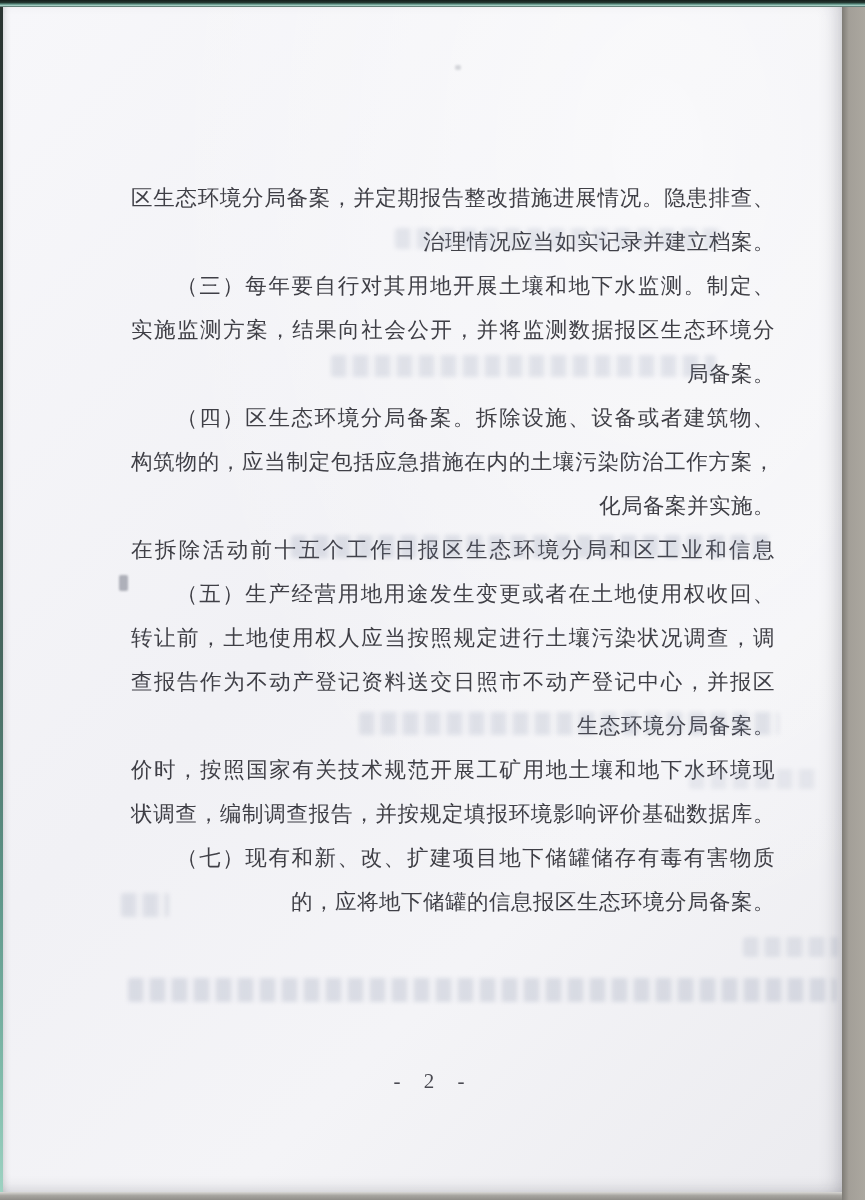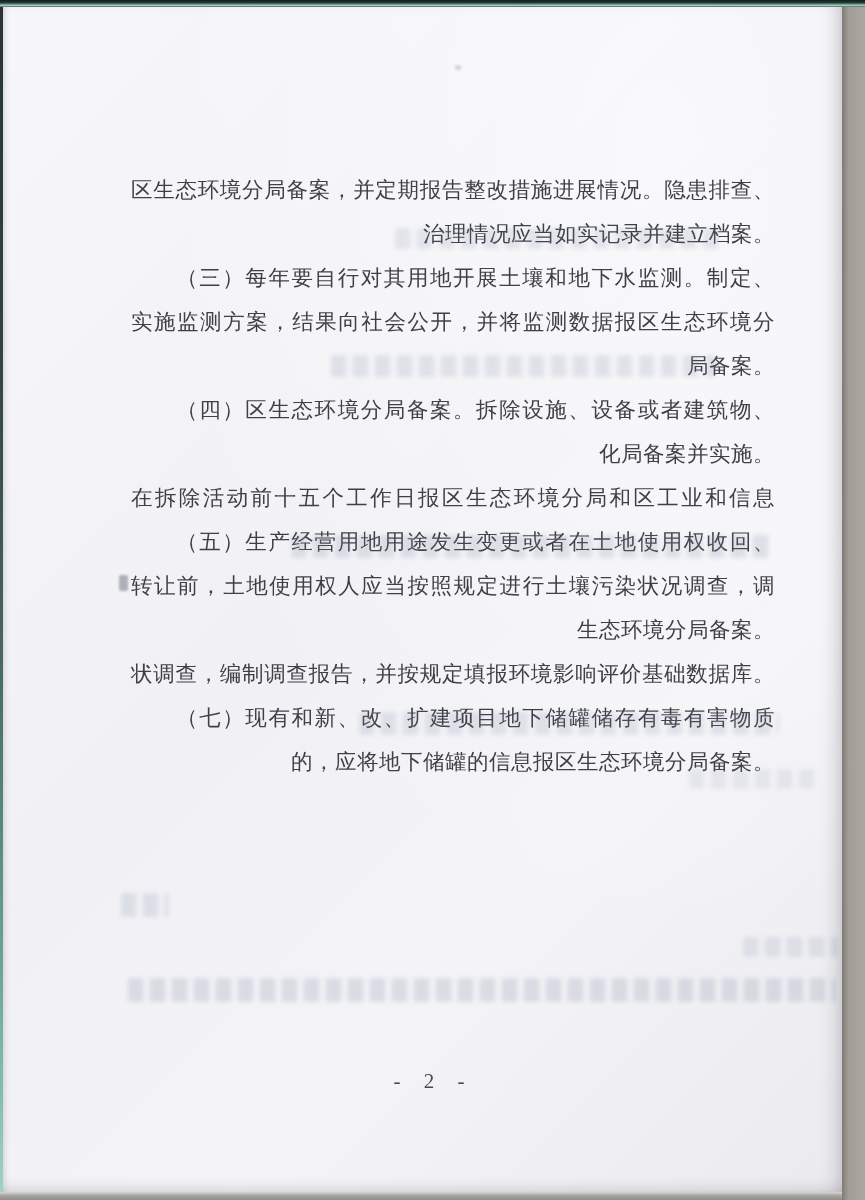--- a/index.html
+++ b/index.html
@@ -53,21 +53,21 @@
       linear-gradient(135deg, #f7f7fa 0%, #f1f1f5 45%, #f4f4f7 70%, #ebebef 100%);
     box-shadow:
       inset -16px 0 20px -14px rgba(60,60,72,0.30),
       inset 0 -12px 16px -11px rgba(60,60,72,0.20),
       inset 6px 0 10px -8px rgba(40,48,46,0.35);
   }
   
   .text-block {
     position: absolute;
     left: 128px;
-    top: 161px;
+    top: 169px;
     width: 644px;
     color: #3f3f46;
     font-size: 21.5px;
   }
   .line {
     height: 44px;
     line-height: 44px;
     white-space: nowrap;
     letter-spacing: 0.5px;
   }
@@ -117,25 +117,28 @@
 
   <div class="paper">
 
     <div class="text-block">
       <div class="line fill">区生态环境分局备案，并定期报告整改措施进展情况。隐患排查、</div>
       <div class="line last">治理情况应当如实记录并建立档案。</div>
       <div class="line fill indent">（三）每年要自行对其用地开展土壤和地下水监测。制定、</div>
       <div class="line fill">实施监测方案，结果向社会公开，并将监测数据报区生态环境分</div>
       <div class="line last">局备案。</div>
       <div class="line fill indent">（四）区生态环境分局备案。拆除设施、设备或者建筑物、</div>
+      <div class="line fill">构筑物的，应当制定包括应急措施在内的土壤污染防治工作方案，</div>
       <div class="line last">化局备案并实施。</div>
       <div class="line fill">在拆除活动前十五个工作日报区生态环境分局和区工业和信息</div>
       <div class="line fill indent">（五）生产经营用地用途发生变更或者在土地使用权收回、</div>
       <div class="line fill">转让前，土地使用权人应当按照规定进行土壤污染状况调查，调</div>
+      <div class="line fill">查报告作为不动产登记资料送交日照市不动产登记中心，并报区</div>
       <div class="line last">生态环境分局备案。</div>
+      <div class="line fill">价时，按照国家有关技术规范开展工矿用地土壤和地下水环境现</div>
       <div class="line fill">状调查，编制调查报告，并按规定填报环境影响评价基础数据库。</div>
       <div class="line fill indent">（七）现有和新、改、扩建项目地下储罐储存有毒有害物质</div>
       <div class="line last">的，应将地下储罐的信息报区生态环境分局备案。</div>
     </div>
 
     <div class="page-number">- 2 -</div>
 
     <div class="bleed" style="left:392px; top:221px; width:330px; height:21px; opacity:.45;"></div>
     <div class="bleed" style="left:328px; top:348px; width:385px; height:22px; opacity:.5;"></div>
     <div class="bleed" style="left:288px; top:528px; width:480px; height:23px; opacity:.55;"></div>

